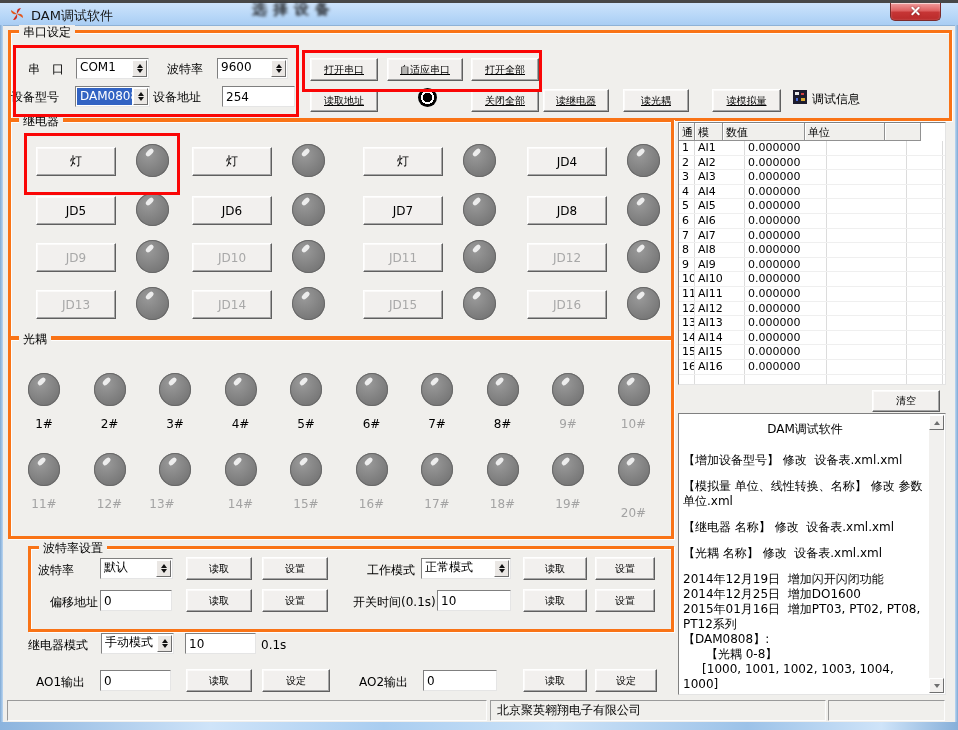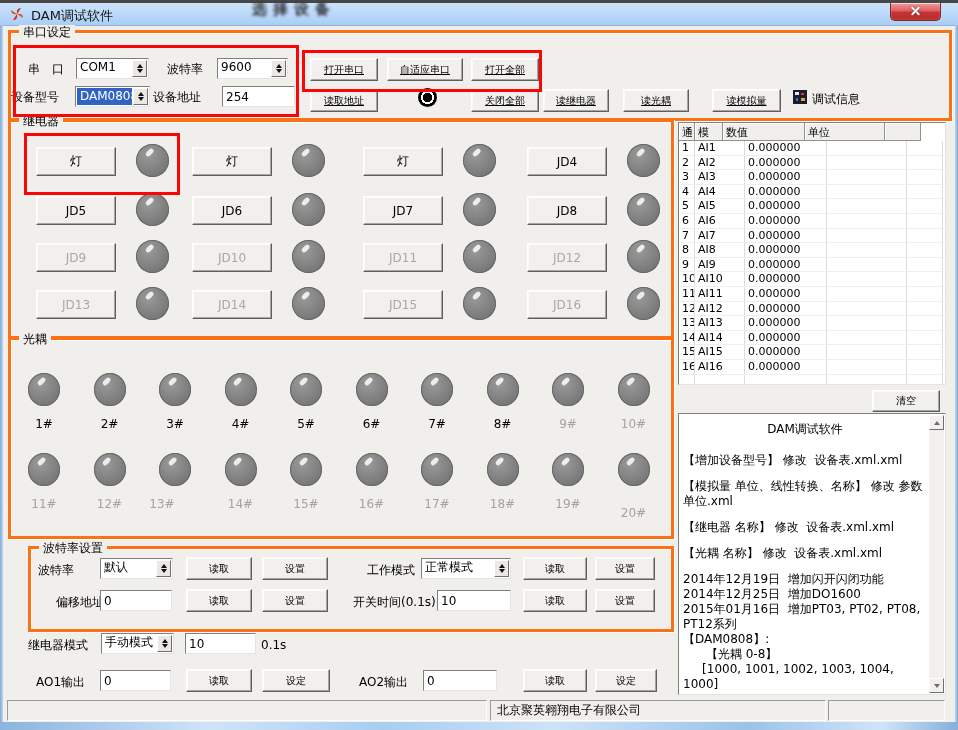--- a/index.html
+++ b/index.html
@@ -392,21 +392,21 @@
   <div class="combo" style="left:421px;top:558px;width:90px;height:21px;">
     <span class="cval">正常模式</span>
     <span class="spin">
         <i class="up"></i>
         <i class="dn"></i>
       </span>
   </div>
   <div class="btn" style="left:523px;top:557px;width:64px;height:23px;">读取</div>
   <div class="btn" style="left:595px;top:557px;width:60px;height:23px;">设置</div>
 
-  <span class="lbl" style="left:56px;top:595px;">偏移地址</span>
+  <span class="lbl" style="left:50px;top:595px;">偏移地址</span>
   <input class="input" style="left: 100px; top: 590px; width: 72px; height: 21px;" value="0">
   <div class="btn" style="left:186px;top:589px;width:66px;height:23px;">读取</div>
   <div class="btn" style="left:262px;top:589px;width:66px;height:23px;">设置</div>
   <span class="lbl" style="left:353px;top:595px;">开关时间(0.1s)</span>
   <input class="input" style="left: 437px; top: 590px; width: 74px; height: 21px;" value="10">
   <div class="btn" style="left:523px;top:589px;width:64px;height:23px;">读取</div>
   <div class="btn" style="left:595px;top:589px;width:60px;height:23px;">设置</div>
 
   <span class="lbl" style="left:28px;top:638px;">继电器模式</span>
   <div class="combo" style="left:101px;top:633px;width:73px;height:21px;">

